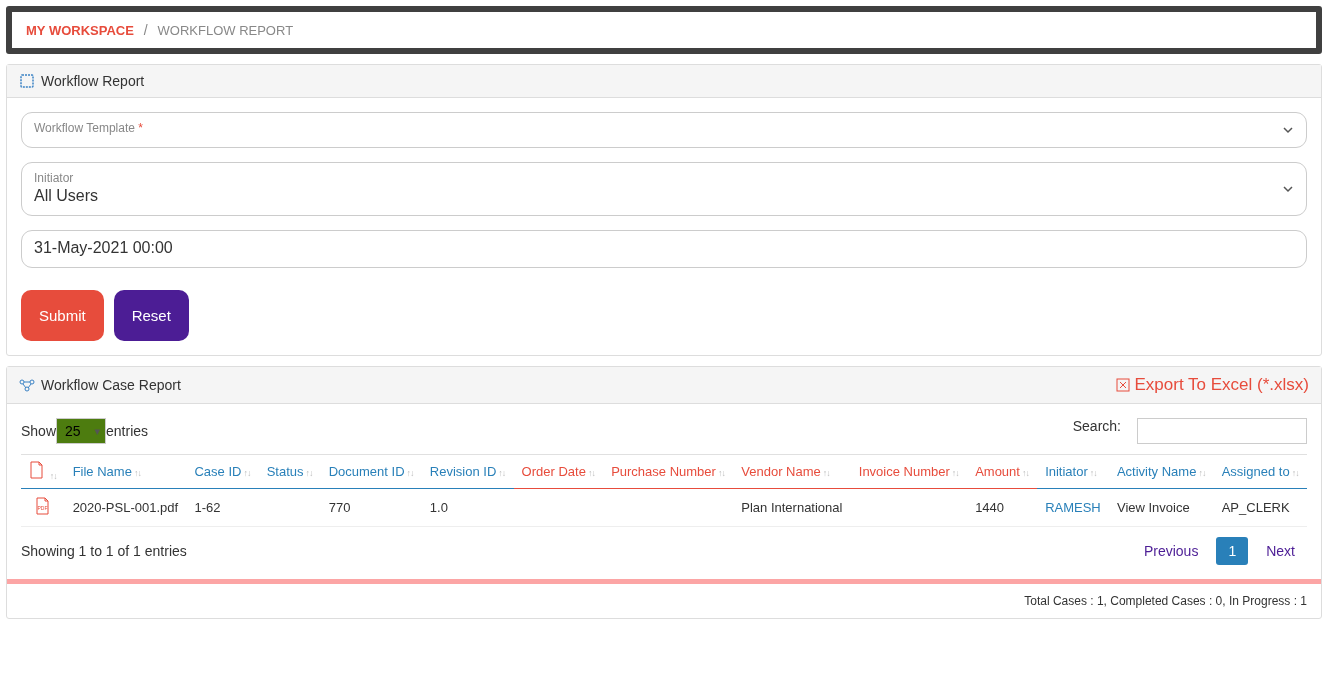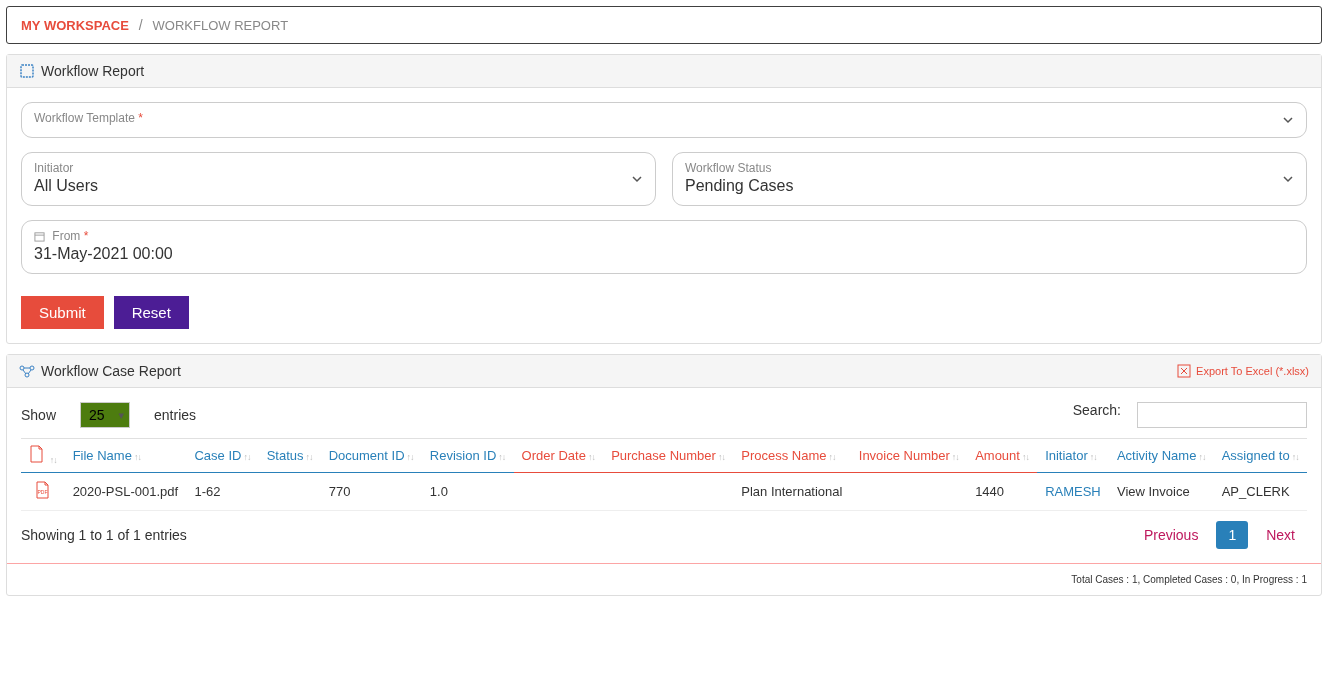--- a/index.html
+++ b/index.html
@@ -1,71 +1,71 @@
 <!DOCTYPE html>
 <html><head>
 <meta charset="utf-8">
 <style>
   * { box-sizing: border-box; margin: 0; padding: 0; }
   body { font-family: "Segoe UI", Arial, sans-serif; font-size: 14px; color: #333; background: #fff; padding: 6px; }
   
-  .breadcrumb { border: 1px solid #404040; border-radius: 3px; padding: 10px 14px; margin-bottom: 10px; }
+  .breadcrumb { border: 6px solid #404040; border-radius: 3px; padding: 10px 14px; margin-bottom: 10px; }
   .breadcrumb .home { color: #e74c3c; font-weight: 600; font-size: 13px; }
   .breadcrumb .sep { color: #888; margin: 0 6px; }
   .breadcrumb .current { color: #888; font-size: 13px; }
   
   .panel { border: 1px solid #ddd; border-radius: 3px; margin-bottom: 10px; }
   .panel-header { background: #f5f5f5; border-bottom: 1px solid #ddd; padding: 8px 12px; display: flex; align-items: center; gap: 6px; font-size: 14px; }
   .panel-header.with-action { justify-content: space-between; }
   .panel-header .hleft { display: flex; align-items: center; gap: 6px; }
   .panel-body { padding: 14px; }
   
   .field { border: 1px solid #ccc; border-radius: 11px; padding: 8px 12px 10px 12px; position: relative; background: #fff; }
   .field-label { font-size: 12px; color: #888; display: block; margin-bottom: 2px; }
   .field-value { font-size: 16px; color: #333; }
   .req { color: #e74c3c; }
   .field .chev { position: absolute; right: 12px; top: 50%; transform: translateY(-50%); color: #555; }
   .cal-icon { margin-right: 4px; color: #888; }
   
   .row { display: flex; gap: 16px; margin-top: 14px; }
   .row > * { flex: 1; }
   
-  .btn { display: inline-block; padding: 8px 18px; border: none; font-size: 15px; cursor: pointer; border-radius: 0; }
+  .btn { display: inline-block; padding: 17px 18px; border: none; font-size: 15px; cursor: pointer; border-radius: 10px; }
   .btn-primary { background: #e74c3c; color: #fff; }
   .btn-dark { background: #4c1d95; color: #fff; }
   .btn-row { margin-top: 22px; display: flex; gap: 10px; }
   
-  .export-link { color: #e74c3c; font-size: 11px; display: flex; align-items: center; gap: 5px; cursor: pointer; }
+  .export-link { color: #e74c3c; font-size: 17px; display: flex; align-items: center; gap: 5px; cursor: pointer; }
   
   .table-controls-top { display: flex; justify-content: space-between; align-items: center; margin-bottom: 10px; }
-  .show-entries { display: flex; align-items: center; gap: 24px; }
+  .show-entries { display: flex; align-items: center; gap: 0; }
   .show-entries select { padding: 4px 24px 4px 8px; border: 1px solid #ccc; font-size: 14px; background:#4d7c0f; appearance:none; }
   .select-wrap { position:relative; }
   .select-wrap .sel-chev { position:absolute; right:6px; top:50%; transform:translateY(-50%); pointer-events:none; font-size:11px; color:#555;}
   .search-box { display: flex; align-items: flex-start; gap: 16px; }
   .search-box input { border: 1px solid #ccc; padding: 4px 8px; width: 170px; font-size: 14px; }
   
   .scroll-wrap { overflow-x: auto; }
   table.data { width: 100%; border-collapse: collapse; font-size: 13px; min-width: 1260px; }
   table.data thead th { text-align: left; padding: 6px 8px; border-top: 1px solid #e0e0e0; border-bottom: 1px solid #e0e0e0; font-weight: 500; white-space: nowrap; position: relative; }
   table.data thead th.blue-col { color: #2980b9; border-bottom: 1px solid #2980b9; }
   table.data thead th.red-col { color: #e74c3c; border-bottom: 1px solid #e74c3c; }
   table.data thead th.icon-col { width: 36px; text-align:center; }
   table.data tbody td { padding: 8px 8px; border-bottom: 1px solid #eee; white-space: nowrap; }
   .sort-arrows { font-size: 9px; color: #bdbdbd; margin-left: 2px; letter-spacing:-1px; }
   .pdf-icon-th svg, .pdf-icon-td svg { width:15px; height:18px; }
   
   .link-blue { color: #2980b9; }
   
   .table-controls-bottom { display: flex; justify-content: space-between; align-items: center; margin-top: 10px; }
   .pagination { display: flex; gap: 6px; align-items: center; }
-  .pagination span { padding: 6px 12px; color: #be185d; cursor: default; }
+  .pagination span { padding: 6px 12px; color: #4c1d95; cursor: default; }
   .pagination span.active { background: #2980b9; color: #fff; border-radius: 3px; cursor: pointer; }
   
-  .totals-bar { text-align: right; padding: 10px 14px; border-top: 1px solid #fca5a5; font-size: 10px; }
+  .totals-bar { text-align: right; padding: 10px 14px; border-top: 5px solid #fca5a5; font-size: 12px; }
   
   .icon-report, .icon-graph { width:16px; height:16px; }
 </style>
 </head>
 <body>
 
 <div class="breadcrumb">
   <span class="home">MY WORKSPACE</span>
   <span class="sep">/</span>
   <span class="current">WORKFLOW REPORT</span>
@@ -88,38 +88,24 @@
     </div>
 
     <div class="row">
       <div class="field">
         <span class="field-label">Initiator</span>
         <span class="field-value">All Users</span>
         <svg class="chev" width="12" height="12" viewBox="0 0 12 12">
             <path d="M2 4l4 4 4-4" stroke="#555" stroke-width="1.5" fill="none"></path>
           </svg>
       </div>
-      <div class="field">
-        <span class="field-label">Workflow Status</span>
-        <span class="field-value">Pending Cases</span>
-        <svg class="chev" width="12" height="12" viewBox="0 0 12 12">
-            <path d="M2 4l4 4 4-4" stroke="#555" stroke-width="1.5" fill="none"></path>
-          </svg>
-      </div>
     </div>
 
     <div class="row">
       <div class="field">
-        <span class="field-label">
-          <svg class="cal-icon" width="11" height="11" viewBox="0 0 12 12" style="display:inline-block;vertical-align:middle;">
-              <rect x="1" y="2" width="10" height="9" fill="none" stroke="#999"></rect>
-              <line x1="1" y1="4.5" x2="11" y2="4.5" stroke="#999"></line>
-            </svg>
-          <span>From</span> <span class="req">*</span>
-        </span>
         <span class="field-value">31-May-2021 00:00</span>
       </div>
     </div>
 
     <div class="btn-row">
       <button class="btn btn-primary">Submit</button>
       <button class="btn btn-dark">Reset</button>
     </div>
   </div>
 </div>
@@ -170,21 +156,21 @@
                 </svg>
             <span class="sort-arrows">↑↓</span>
           </th>
           <th class="blue-col"><span>File Name</span><span class="sort-arrows">↑↓</span></th>
           <th class="blue-col"><span>Case ID</span><span class="sort-arrows">↑↓</span></th>
           <th class="blue-col"><span>Status</span><span class="sort-arrows">↑↓</span></th>
           <th class="blue-col"><span>Document ID</span><span class="sort-arrows">↑↓</span></th>
           <th class="blue-col"><span>Revision ID</span><span class="sort-arrows">↑↓</span></th>
           <th class="red-col"><span>Order Date</span><span class="sort-arrows">↑↓</span></th>
           <th class="red-col"><span>Purchase Number</span><span class="sort-arrows">↑↓</span></th>
-          <th class="red-col"><span>Process Name</span><span class="sort-arrows">↑↓</span></th>
+          <th class="red-col"><span>Vendor Name</span><span class="sort-arrows">↑↓</span></th>
           <th class="red-col"><span>Invoice Number</span><span class="sort-arrows">↑↓</span></th>
           <th class="red-col"><span>Amount</span><span class="sort-arrows">↑↓</span></th>
           <th class="blue-col"><span>Initiator</span><span class="sort-arrows">↑↓</span></th>
           <th class="blue-col"><span>Activity Name</span><span class="sort-arrows">↑↓</span></th>
           <th class="blue-col"><span>Assigned to</span><span class="sort-arrows">↑↓</span></th>
         </tr>
       </thead>
       <tbody>
         <tr>
           <td class="pdf-icon-td" style="text-align:center;">

